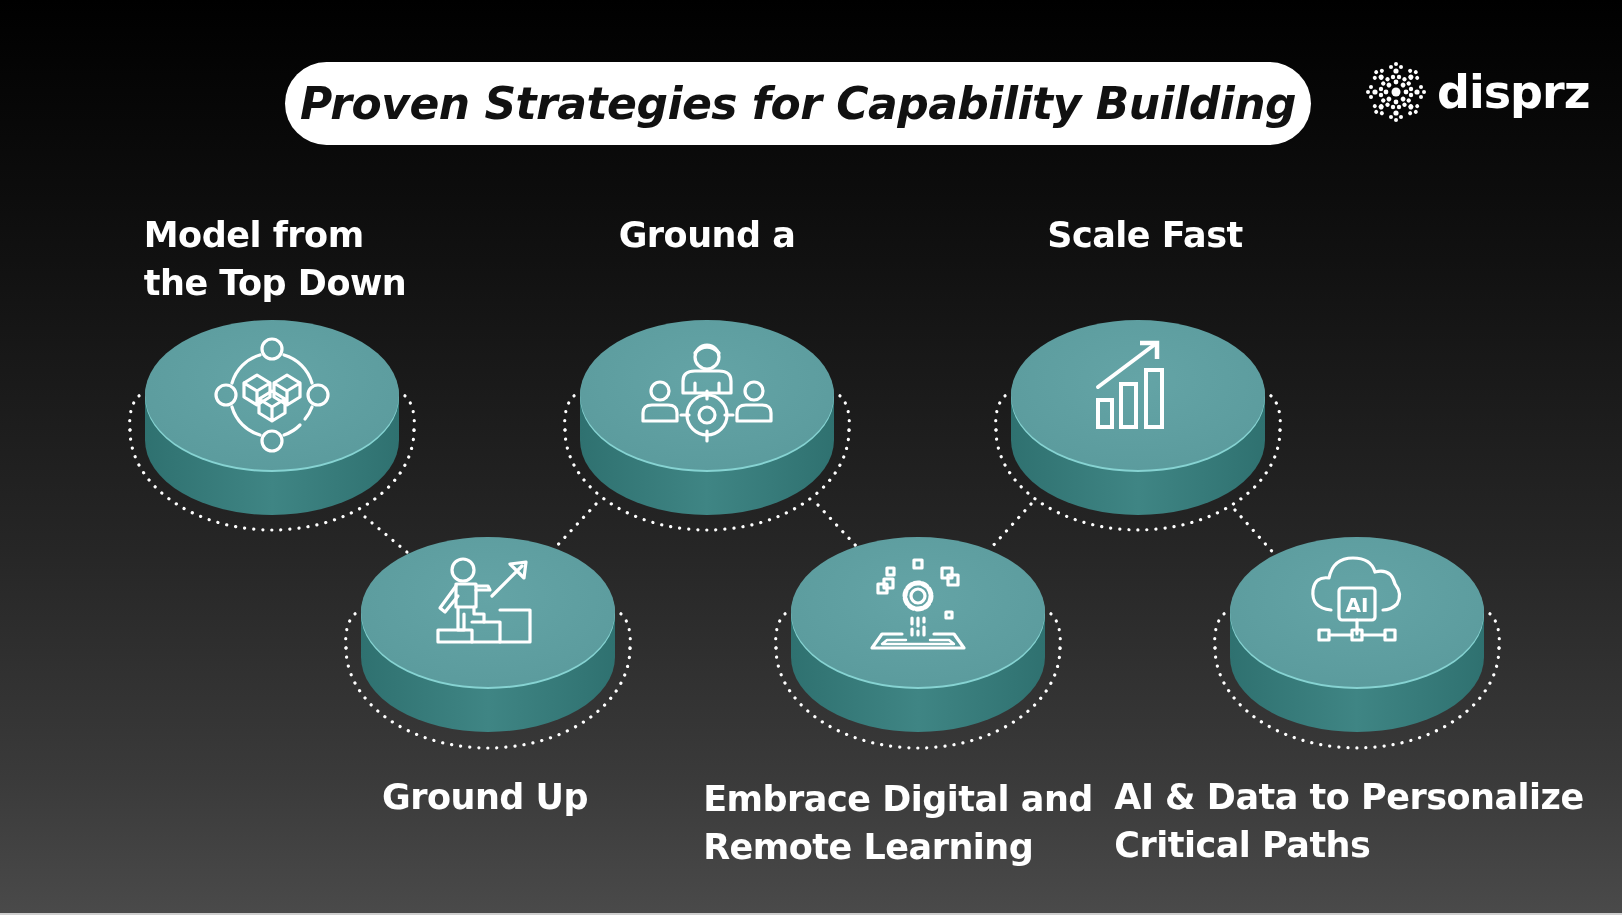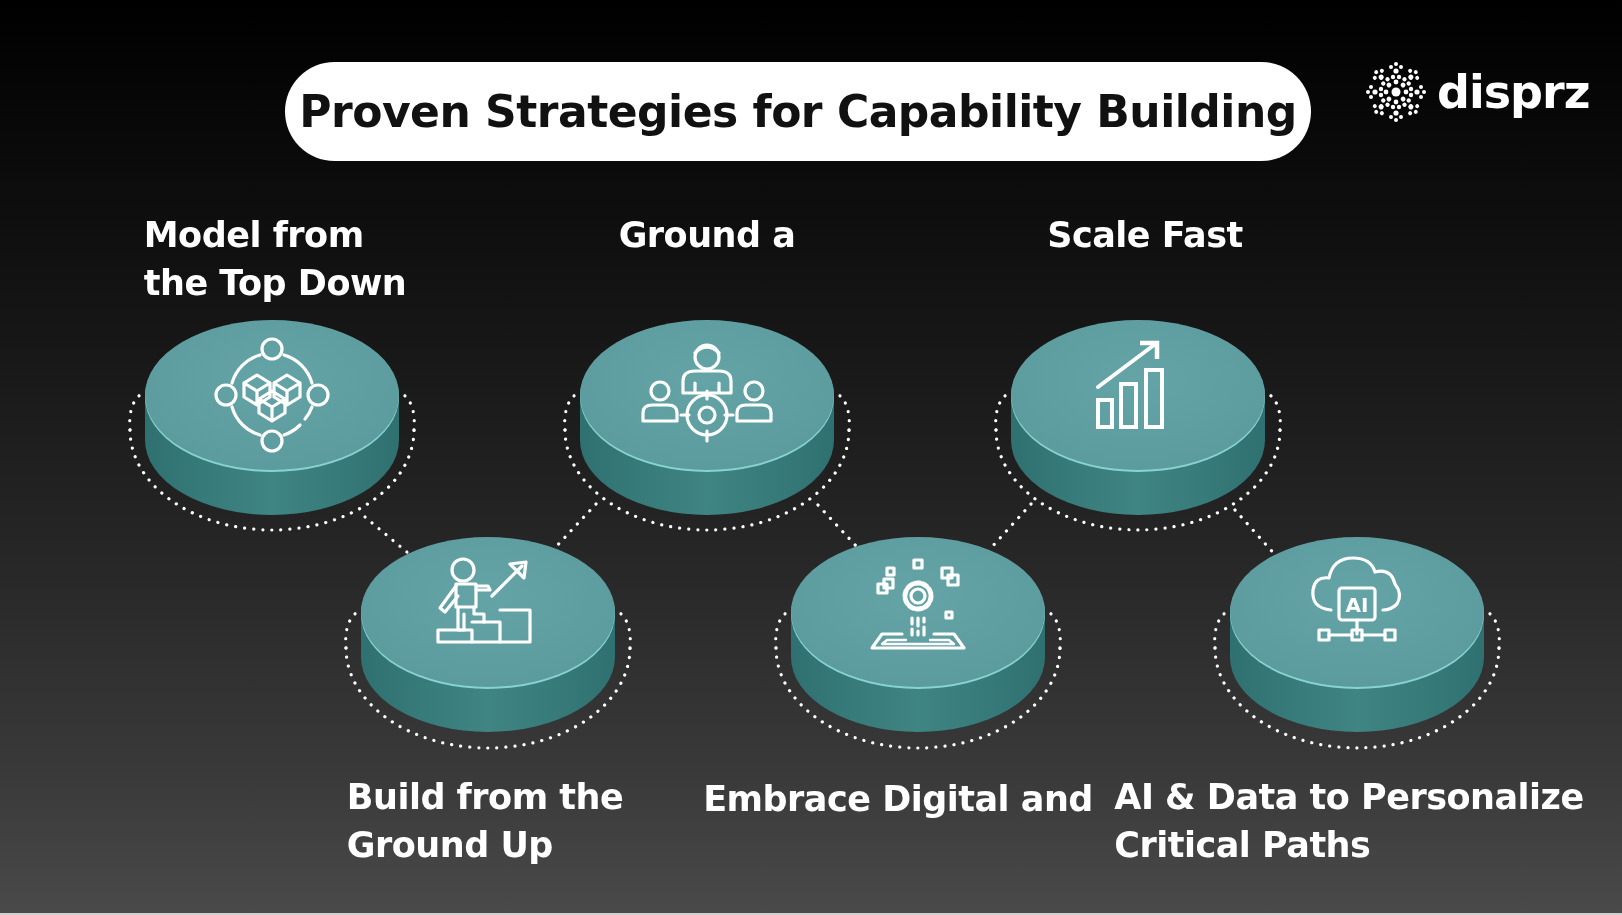--- a/index.html
+++ b/index.html
@@ -3,23 +3,23 @@
 <meta charset="utf-8">
 <style>
   html, body { margin:0; padding:0; }
   body {
     width:1622px; height:915px; overflow:hidden; position:relative;
     background: linear-gradient(180deg, #000000 0%, #121212 30%, #262626 60%, #3a3a3a 85%, #4a4a4a 100%);
     font-family: "Liberation Sans", "DejaVu Sans", sans-serif;
   }
   .bottom-line { position:absolute; left:0; right:0; bottom:0; height:2px; background:#cfcfcf; }
   .title-pill {
-    position:absolute; left:285px; top:62px; width:1026px; height:99px;
+    position:absolute; left:285px; top:62px; width:1026px; height:83px;
     background:#ffffff; border-radius:50px;
-    display:flex; align-items:center; justify-content:center;
+    display:flex; align-items:center; justify-content:center;font-style:italic;
   }
   .title-pill span {
     font-family: "DejaVu Sans", sans-serif; font-weight:bold; font-size:44px; color:#111; letter-spacing:-0.5px;
   }
   .logo { position:absolute; left:1365px; top:35px; height:66px; display:flex; align-items:center; gap:10px;margin-top:24px; }
   .logo-text { font-family:"DejaVu Sans", sans-serif; font-weight:bold; font-size:46px; color:#fff; letter-spacing:-1px; }
   .label {
     position:absolute; color:#fff; font-family:"DejaVu Sans", sans-serif; font-weight:bold;
     font-size:35px; line-height:48px; white-space:nowrap; transform:translateX(-50%);
     letter-spacing:-0.5px;
@@ -212,24 +212,24 @@
   <span>Model from</span>
   <span>the Top Down</span>
 </div>
 <div class="label" style="left:707px; top:211px;">
   <span>Ground a</span>
 </div>
 <div class="label" style="left:1145px; top:211px;">
   <span>Scale Fast</span>
 </div>
 <div class="label" style="left:485px; top:773px;">
-  <span>Build from the</span>
   <span>Ground Up</span>
 </div>
 <div class="label" style="left:898px; top:775px;">
   <span>Embrace Digital and</span>
+  <span>Remote Learning</span>
 </div>
 <div class="label" style="left:1349px; top:773px;">
   <span>AI &amp; Data to Personalize</span>
   <span>Critical Paths</span>
 </div>
 
 <div class="bottom-line"></div>
 
 </body></html>

